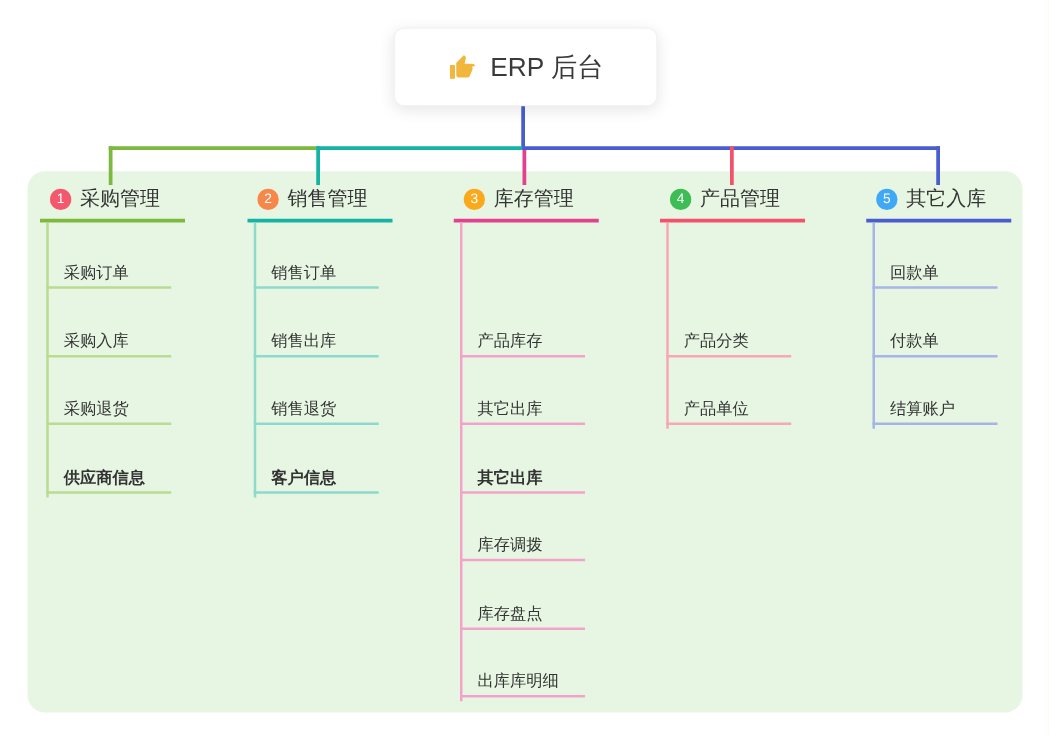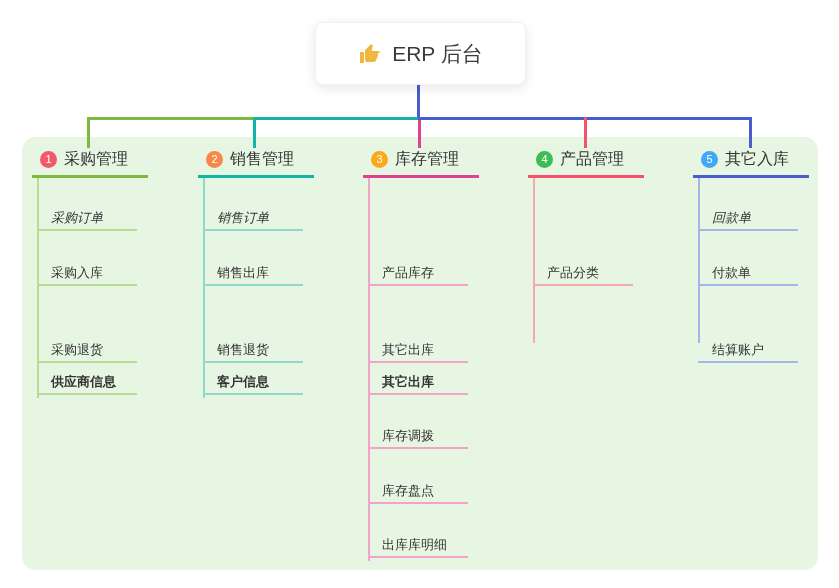--- a/index.html
+++ b/index.html
@@ -44,21 +44,21 @@
   }
   .badge{
     width:17px;height:17px;border-radius:50%;flex:0 0 17px;
     color:#ffffff;font-size:11px;line-height:17px;text-align:center;
   }
   .title-underline{position:absolute;left:0;top:28px;width:116px;height:3px;}
   .trunk{position:absolute;left:5px;top:31px;width:2px;}
   .trunk-4{height:220px;} .trunk-7{height:383px;} .trunk-3{height:165px;}
   .child{position:absolute;left:5px;width:100px;}
   
-  .c0{top:62px;font-style:italic;} .c1{top:117px;} .c2{top:171px;margin-top:23px;} .c3{top:226px;font-weight:bold;}
+  .c0{top:62px;} .c1{top:117px;} .c2{top:171px;} .c3{top:226px;font-weight:bold;}
   .c4{top:280px;} .c5{top:335px;} .c6{top:389px;}
   .child-label{
     display:block;padding-left:14px;margin-bottom:3px;
     font-size:13px;line-height:17px;color:#333333;white-space:nowrap;
   }
   .child-underline{height:2px;width:100%;}
 </style>
 </head>
 <body>
 
@@ -168,20 +168,24 @@
   <div class="branch-title-row">
     <span class="badge" style="background: rgb(62, 188, 85);">4</span>
     <span>产品管理</span>
   </div>
   <div class="title-underline" style="background: rgb(244, 81, 108);"></div>
   <div class="trunk trunk-3" style="background: rgb(248, 168, 178);"></div>
   <div class="child c1">
     <span class="child-label">产品分类</span>
     <div class="child-underline" style="background: rgb(248, 168, 178);"></div>
   </div>
+  <div class="child c2">
+    <span class="child-label">产品单位</span>
+    <div class="child-underline" style="background: rgb(248, 168, 178);"></div>
+  </div>
 </div>
 
 <div class="branch b5">
   <div class="branch-title-row">
     <span class="badge" style="background: rgb(63, 169, 245);">5</span>
     <span>其它入库</span>
   </div>
   <div class="title-underline" style="background: rgb(74, 93, 206);"></div>
   <div class="trunk trunk-3" style="background: rgb(166, 180, 232);"></div>
   <div class="child c0">

